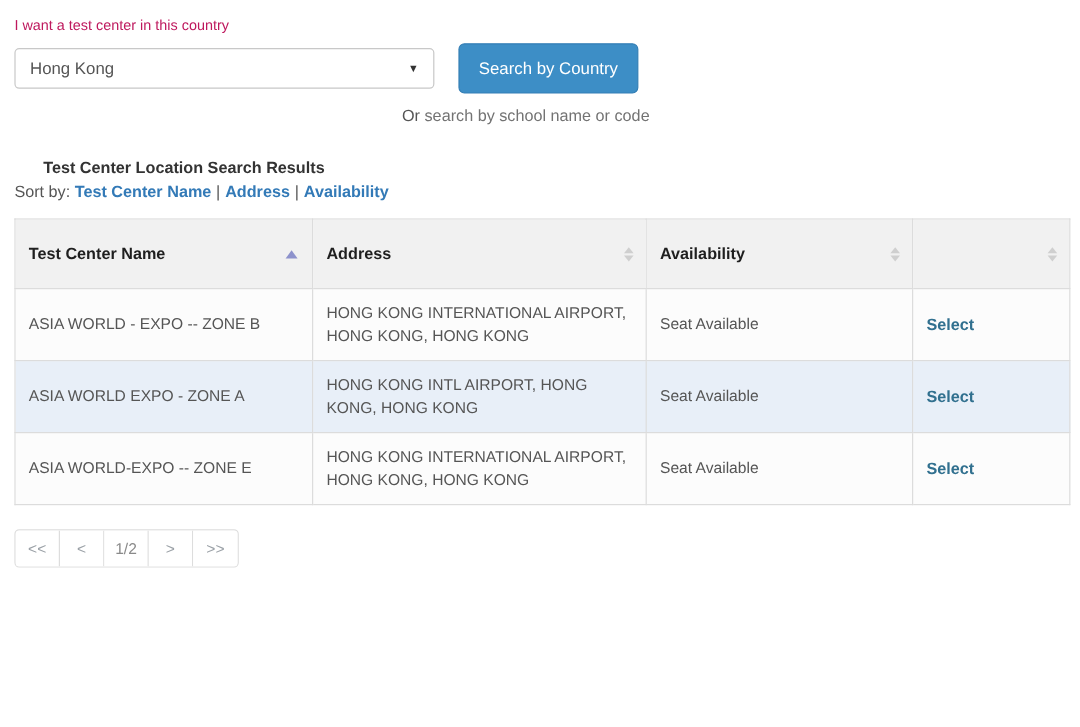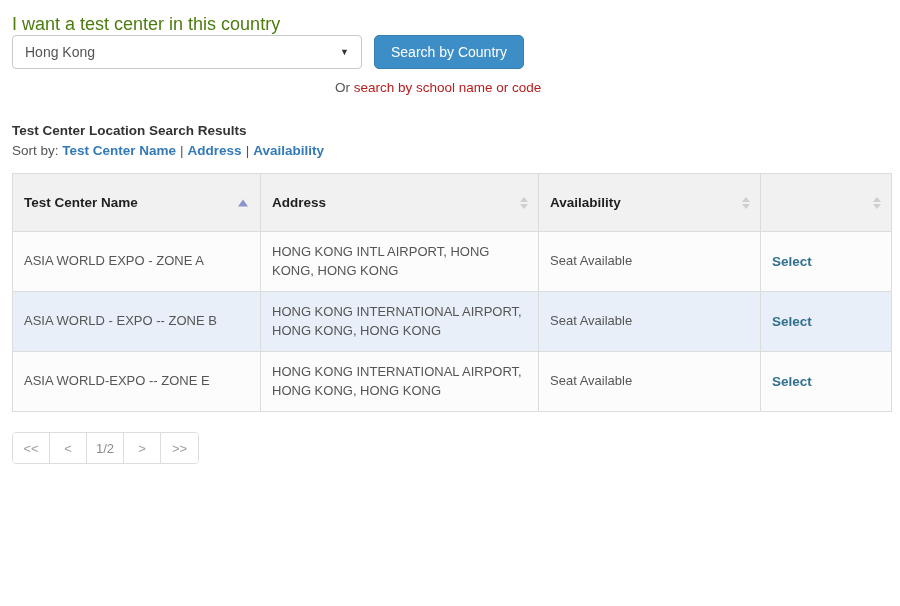--- a/index.html
+++ b/index.html
@@ -6,51 +6,51 @@
   html, body { background: #ffffff; }
   body {
     width: 900px; height: 606px;
     font-family: "Liberation Sans", sans-serif;
     color: #333;
     padding: 14px 9px 0 12px;
     overflow: hidden;
   }
 
   
-  .search-label { font-size: 18px; color: #4d7c0f; }
+  .search-label { font-size: 12px; color: #be185d; margin-bottom: 8px; }
   .controls-row { display: flex; align-items: center; }
   .country-select {
     width: 350px; height: 34px;
     border: 1px solid #c8c8c8; border-radius: 4px;
     background: #fff;
     display: flex; align-items: center; justify-content: space-between;
     padding: 0 12px 0 12px;
     cursor: pointer;
     gap: 12px;
   }
   .country-select .value { font-size: 14px; color: #555; }
   .country-select .caret { font-size: 9px; color: #333; }
   .btn-primary {
-    margin-left: 12px;
-    height: 34px;
+    margin-left: 20px;
+    height: 42px;
     padding: 0 16px;
     background: #3d8ec6;
     border: 1px solid #357fb5;
     border-radius: 5px;
     color: #fff;
     font-size: 14px;
     font-family: "Liberation Sans", sans-serif;
     cursor: pointer;
   }
   .alt-line { margin: 11px 0 0 293px; font-size: 13.5px; }
   .alt-line .prefix { color: #555; margin-left: 30px; }
-  .alt-line a { color: #b91c1c; text-decoration: none; }
-
-  
-  .results-title { margin-top: 28px; font-size: 13.5px; font-weight: bold; color: #333; }
+  .alt-line a { color: #737373; text-decoration: none; }
+
+  
+  .results-title { margin-top: 28px; font-size: 13.5px; font-weight: bold; color: #333; margin-left: 24px; }
   .sort-row { margin-top: 5px; font-size: 13.5px; color: #555; }
   .sort-row a { color: #337ab7; font-weight: bold; text-decoration: none; }
   .sort-row .sep { color: #555; margin: 0 4px; }
 
   
   table.results {
     margin-top: 15px;
     width: 879px;
     border-collapse: collapse;
     table-layout: fixed;
@@ -164,29 +164,29 @@
         <span></span>
         <span class="sort-icons">
             <i class="tri up"></i>
             <i class="tri down"></i>
           </span>
       </th>
     </tr>
   </thead>
   <tbody id="tbody-rows">
   <tr>
-    <td><span>ASIA WORLD EXPO - ZONE A</span></td>
-    <td><span>HONG KONG INTL AIRPORT, HONG KONG, HONG KONG</span></td>
+    <td><span>ASIA WORLD - EXPO -- ZONE B</span></td>
+    <td><span>HONG KONG INTERNATIONAL AIRPORT, HONG KONG, HONG KONG</span></td>
     <td><span>Seat Available</span></td>
     <td><a href="#" class="select-link">Select</a></td>
   </tr>
 
   <tr>
-    <td><span>ASIA WORLD - EXPO -- ZONE B</span></td>
-    <td><span>HONG KONG INTERNATIONAL AIRPORT, HONG KONG, HONG KONG</span></td>
+    <td><span>ASIA WORLD EXPO - ZONE A</span></td>
+    <td><span>HONG KONG INTL AIRPORT, HONG KONG, HONG KONG</span></td>
     <td><span>Seat Available</span></td>
     <td><a href="#" class="select-link">Select</a></td>
   </tr>
 
 
 
   <tr>
     <td><span>ASIA WORLD-EXPO -- ZONE E</span></td>
     <td><span>HONG KONG INTERNATIONAL AIRPORT, HONG KONG, HONG KONG</span></td>
     <td><span>Seat Available</span></td>

